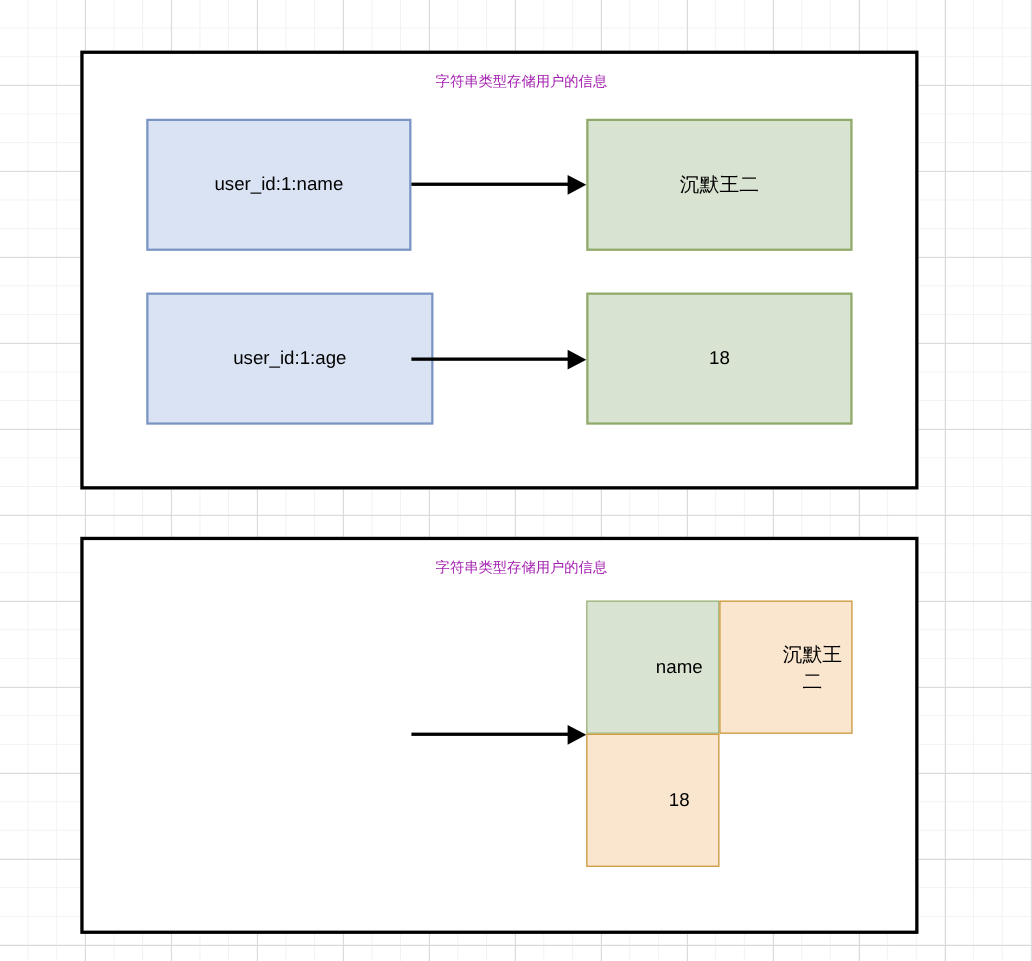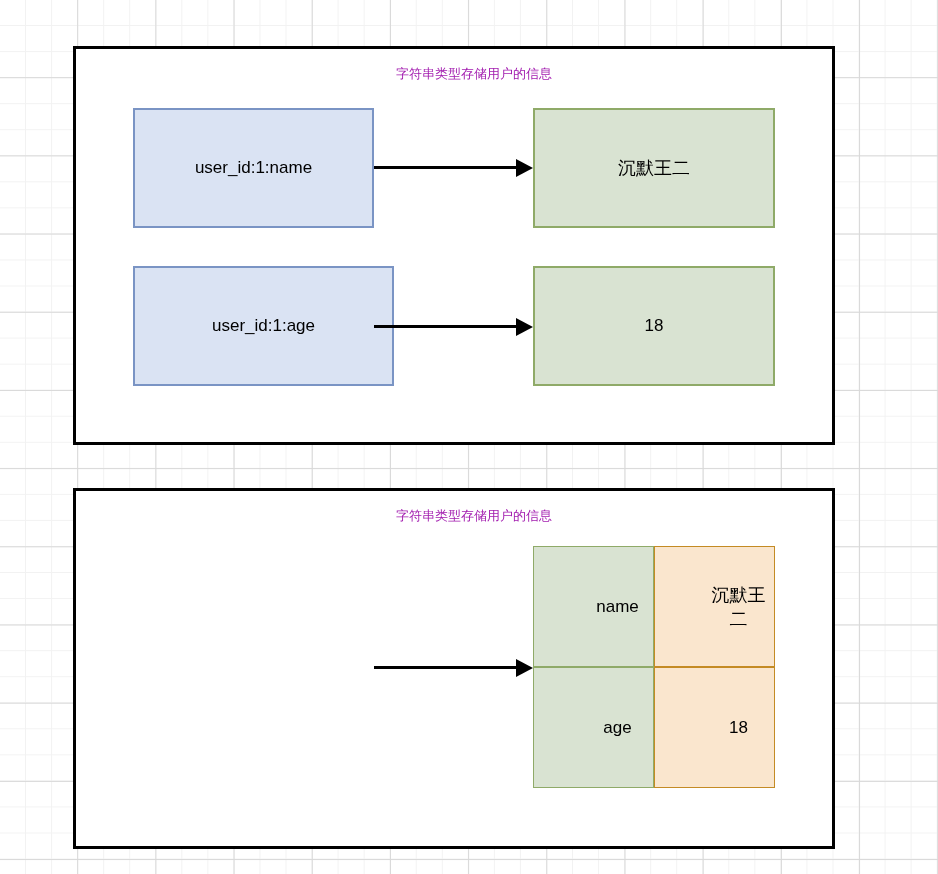--- a/index.html
+++ b/index.html
@@ -191,21 +191,18 @@
     <div class="arrow-head"></div>
   </div>
 
   <div id="hash-table">
     <div class="hcell hcell-key">
       <span>name</span>
     </div>
     <div class="hcell hcell-val cjk">
       <span>沉默王二</span>
     </div>
-    <div class="hcell hcell-key">
-      <span>age</span>
-    </div>
     <div class="hcell hcell-val">
       <span>18</span>
     </div>
   </div>
 
 </div>
 
 </body></html>

